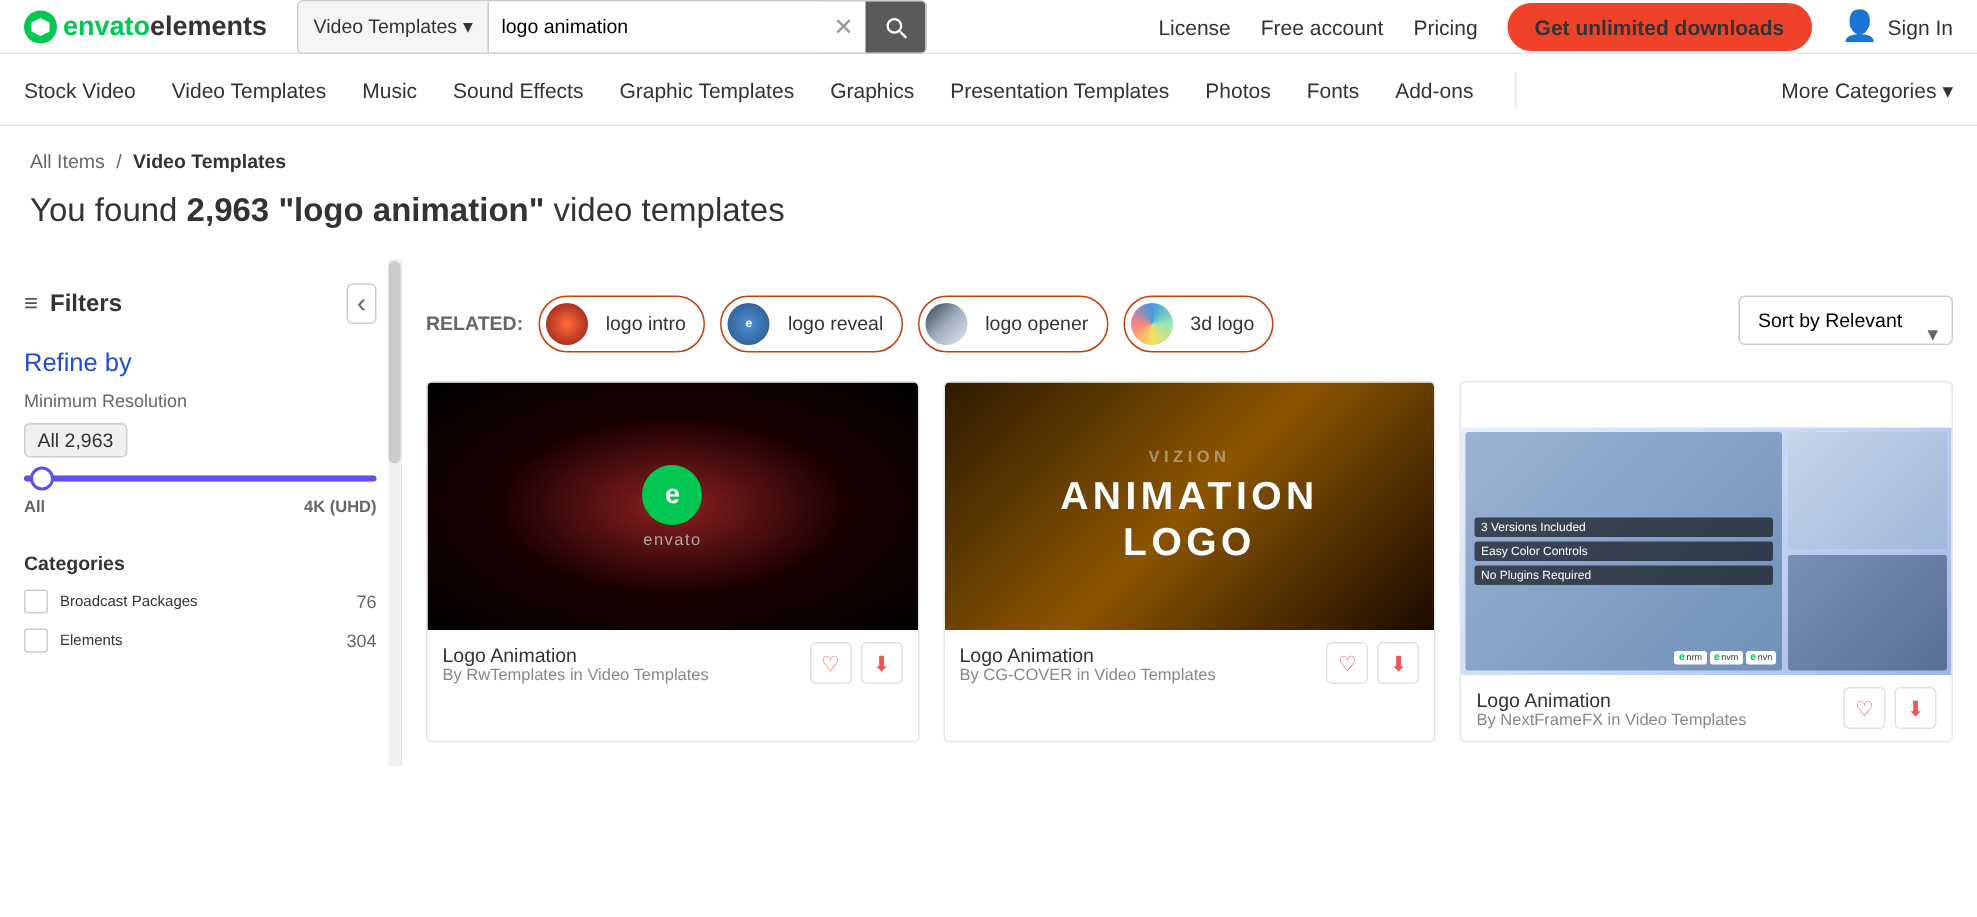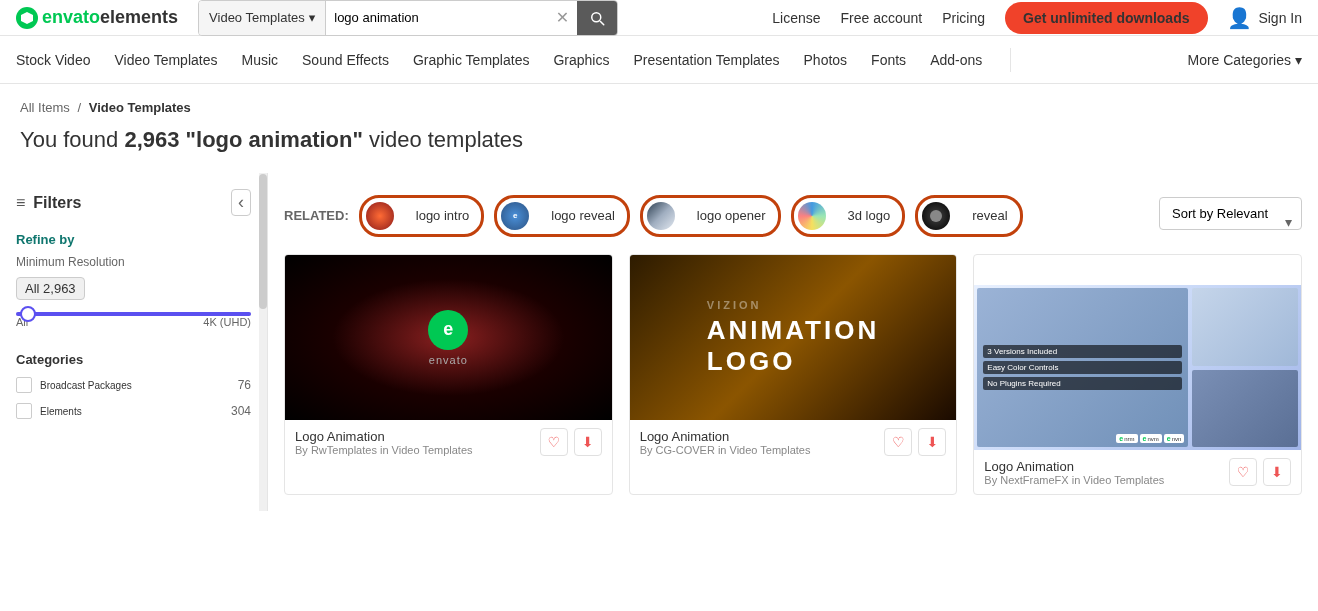--- a/index.html
+++ b/index.html
@@ -45,45 +45,45 @@
     
     .main-layout { display: flex; }
 
     
     .sidebar { width: 268px; min-width: 268px; border-right: 1px solid #e5e5e5; padding: 16px 0; position: relative; }
     .sidebar-header { display: flex; align-items: center; justify-content: space-between; padding: 0 16px 16px; }
     .sidebar-title { display: flex; align-items: center; gap: 8px; font-size: 16px; font-weight: 600; }
     .filter-icon { font-size: 16px; color: #555; }
     .sidebar-collapse { cursor: pointer; font-size: 18px; color: #666; border: 1px solid #ccc; border-radius: 4px; padding: 2px 6px; }
 
-    .refine-label { padding: 0 16px 8px; font-size: 13px; font-weight: 700; color: #0f766e; }
+    .refine-label { padding: 0 16px 8px; font-size: 17px; font-weight: 400; color: #1d4ed8; }
     .min-resolution-label { padding: 0 16px 8px; font-size: 12px; color: #666; }
 
     .resolution-badge { margin: 0 16px 12px; background: #f0f0f0; border: 1px solid #ccc; border-radius: 4px; display: inline-block; padding: 3px 8px; font-size: 13px; }
 
     .slider-container { padding: 0 16px 8px; }
     .slider-track { width: 100%; height: 4px; background: #e0e0e0; border-radius: 2px; position: relative; }
     .slider-fill { position: absolute; left: 0; top: 0; height: 100%; background: #5b50f0; border-radius: 2px; width: 100%; }
     .slider-thumb { width: 16px; height: 16px; background: white; border: 2px solid #5b50f0; border-radius: 50%; position: absolute; top: -6px; left: 4px; cursor: pointer; }
-    .slider-labels { display: flex; justify-content: space-between; margin-top: 0; font-size: 11px; color: #666; }
+    .slider-labels { display: flex; justify-content: space-between; margin-top: 11px; font-size: 11px; color: #666; font-weight: bold; }
 
     .categories-section { padding: 16px 16px 0; }
     .categories-label { font-size: 13px; font-weight: 600; margin-bottom: 10px; }
     .category-item { display: flex; align-items: center; gap: 8px; margin-bottom: 10px; }
     .category-checkbox { width: 16px; height: 16px; border: 1px solid #ccc; border-radius: 2px; display: flex; align-items: center; justify-content: center; cursor: pointer; flex-shrink: 0; }
     .category-name { font-size: 10px; color: #333; flex: 1; }
     .category-count { font-size: 12px; color: #666; }
 
     
     .content { flex: 1; padding: 0 16px; }
 
     
     .related-section { display: flex; align-items: center; gap: 10px; padding: 16px 0 12px; flex-wrap: wrap; }
     .related-label { font-size: 13px; color: #666; font-weight: 700; white-space: nowrap; }
-    .tag-pill { display: flex; align-items: center; gap: 22px; border: 3px solid #c2410c; border-radius: 20px; padding: 4px 12px 4px 4px; cursor: pointer; font-size: 13px; color: #333; }
+    .tag-pill { display: flex; align-items: center; gap: 12px; border: 1px solid #c2410c; border-radius: 20px; padding: 4px 12px 4px 4px; cursor: pointer; font-size: 13px; color: #333; }
     .tag-thumb { width: 28px; height: 28px; border-radius: 50%; overflow: hidden; flex-shrink: 0; }
     .tag-thumb-1 { background: radial-gradient(circle, #ff6b35, #8b1a1a); }
     .tag-thumb-2 { background: radial-gradient(circle, #4a90d9, #2c5282); display: flex; align-items: center; justify-content: center; color: white; font-size: 8px; font-weight: bold; }
     .tag-thumb-3 { background: linear-gradient(135deg, #2c3e50, #a0aec0, #e2e8f0); }
     .tag-thumb-4 { background: conic-gradient(#4299e1, #9ae6b4, #f6e05e, #fc8181, #4299e1); border-radius: 50%; }
     .tag-thumb-5 { background: radial-gradient(circle, #444, #000); display: flex; align-items: center; justify-content: center; }
     .tag-thumb-5::after { content: ''; width: 12px; height: 12px; border-radius: 50%; background: #888; }
 
     
     .sort-bar { display: flex; justify-content: flex-end; padding: 8px 0 12px; }
@@ -92,21 +92,21 @@
     .sort-chevron { position: absolute; right: 10px; pointer-events: none; color: #666; }
 
     
     .grid { display: grid; grid-template-columns: repeat(3, 1fr); gap: 16px; padding-bottom: 16px; }
     .card { border: 1px solid #e5e5e5; border-radius: 4px; overflow: hidden; }
     .card-thumb { width: 100%; height: 165px; object-fit: cover; position: relative; overflow: hidden; }
     .card-thumb-1 { background: radial-gradient(ellipse at center, #8b2020 0%, #1a0000 50%, #000 100%); display: flex; align-items: center; justify-content: center; }
     .envato-logo-card { text-align: center; color: white; }
     .envato-e { width: 40px; height: 40px; background: #00c853; border-radius: 50%; display: flex; align-items: center; justify-content: center; font-weight: bold; font-size: 18px; color: white; margin: 0 auto 4px; }
 
-    .card-thumb-2 { background: linear-gradient(135deg, #2d1b00 0%, #8b5500 50%, #1a0a00 100%); display: flex; align-items: center; justify-content: center; color: white; font-size: 28px; font-weight: 900; letter-spacing: 2px; }
+    .card-thumb-2 { background: linear-gradient(135deg, #2d1b00 0%, #8b5500 50%, #1a0a00 100%); display: flex; align-items: center; justify-content: center; color: white; font-size: 28px; font-weight: 900; text-align: center; letter-spacing: 2px; }
     .card-thumb-3 { background: linear-gradient(135deg, #e8f0fe 0%, #c7d7f7 50%, #a0b4e8 100%); display: flex; padding: 3px; gap: 4px; margin-top: 30px; }
     .card-thumb-3-main { flex: 2; background: linear-gradient(135deg, #9bb3d6, #7090b8); border-radius: 2px; position: relative; display: flex; align-items: center; justify-content: center; }
     .card-thumb-3-side { flex: 1; display: flex; flex-direction: column; gap: 4px; }
     .card-thumb-3-top { flex: 1; background: linear-gradient(135deg, #c5d3e8, #a8bcdb); border-radius: 2px; display: flex; align-items: center; justify-content: center; font-size: 9px; color: #555; text-align: center; padding: 2px; }
     .card-thumb-3-bot { flex: 1; background: linear-gradient(135deg, #8899bb, #6677aa); border-radius: 2px; display: flex; align-items: center; justify-content: center; font-size: 9px; color: #dde; text-align: center; padding: 2px; }
 
     .card-info { padding: 8px 10px; display: flex; align-items: center; gap: 6px; }
     .card-title { font-size: 13px; font-weight: 500; flex: 1; color: #333; }
     .card-sub { font-size: 11px; color: #888; display: block; }
     .card-actions { display: flex; gap: 6px; }
@@ -243,24 +243,20 @@
         <div class="tag-thumb tag-thumb-2">e</div>
         <span>logo reveal</span>
       </div>
       <div class="tag-pill">
         <div class="tag-thumb tag-thumb-3"></div>
         <span>logo opener</span>
       </div>
       <div class="tag-pill">
         <div class="tag-thumb tag-thumb-4"></div>
         <span>3d logo</span>
-      </div>
-      <div class="tag-pill">
-        <div class="tag-thumb tag-thumb-5"></div>
-        <span>reveal</span>
       </div>
 
       <div class="sort-bar" style="margin-left:auto;">
         <div class="sort-wrapper">
           <select>
             <option>Sort by Relevant</option>
             <option>Sort by Newest</option>
             <option>Sort by Popular</option>
           </select>
           <span class="sort-chevron">▾</span>

